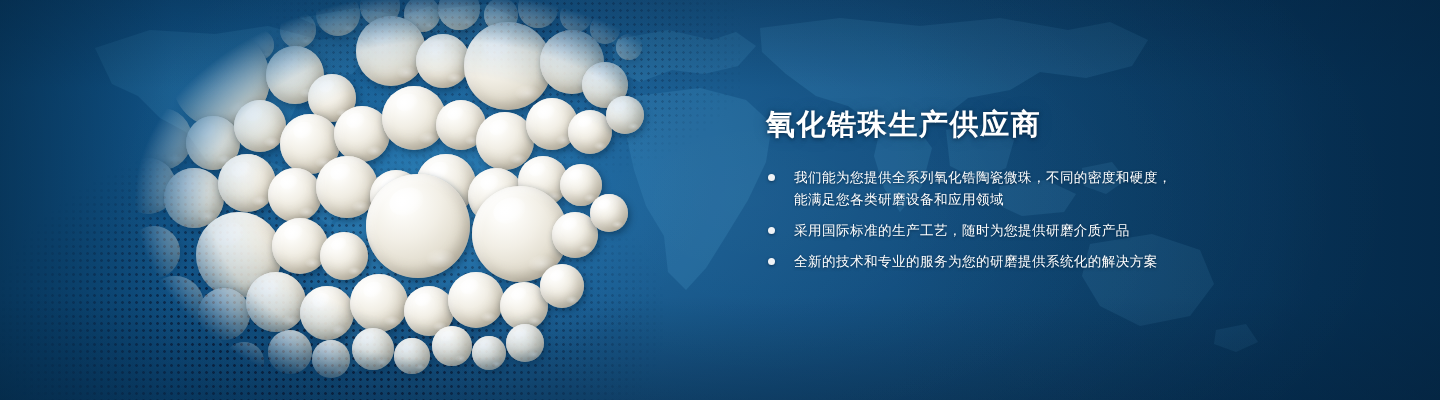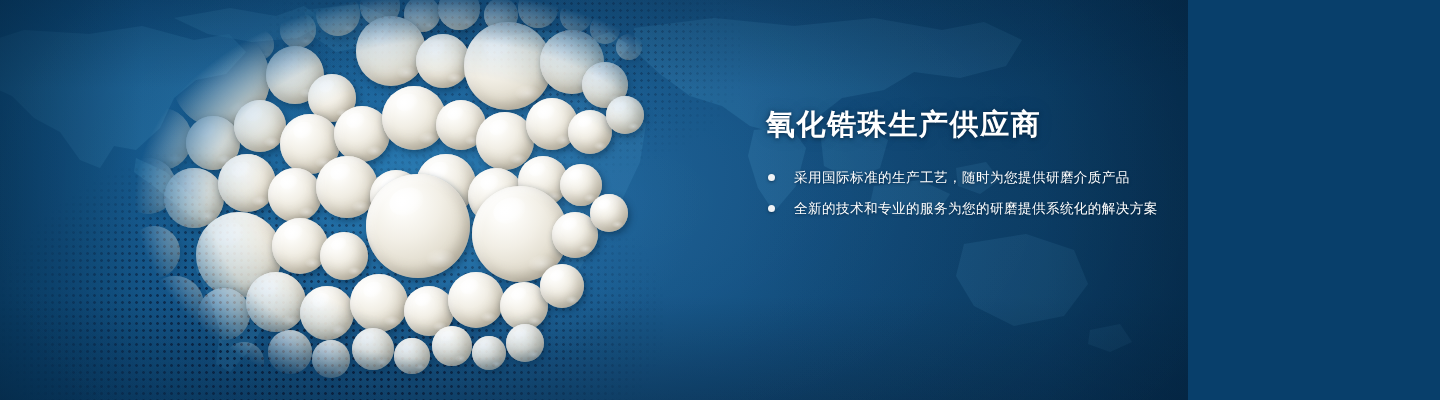--- a/index.html
+++ b/index.html
@@ -2,21 +2,21 @@
 <html><head>
 <meta charset="utf-8">
 <style>
   html,body{margin:0;padding:0;}
   body{
     width:1440px;height:400px;overflow:hidden;
     font-family:"Liberation Sans","DejaVu Sans",sans-serif;
     background:#083f6b;
   }
   .banner{
-    position:relative;width:1188px;height:400px;overflow:hidden;
+    position:relative;width:1440px;height:400px;overflow:hidden;
     background:#0a4470;
   }
   
   .bg-base{
     position:absolute;inset:0;
     background:
       radial-gradient(ellipse 900px 520px at 30% 45%, #1b6fa8 0%, #13598f 28%, #0c4a7c 55%, #083f6b 78%, #05335a 100%);
   }
   .bg-vignette{
     position:absolute;inset:0;
@@ -219,20 +219,25 @@
     <div class="bead" style="left:352px;top:350px;width:34px;height:34px;"></div>
     <div class="bead" style="left:386px;top:338px;width:38px;height:38px;"></div>
   </div>
 
   <div class="content">
     <h1 class="title">氧化锆珠生产供应商</h1>
 
     <ul class="bullets">
       <li class="bullet">
         <span class="dot"></span>
+        <span>我们能为您提供全系列氧化锆陶瓷微珠，不同的密度和硬度，</span>
+        <span class="line2">能满足您各类研磨设备和应用领域</span>
+      </li>
+      <li class="bullet">
+        <span class="dot"></span>
         <span>采用国际标准的生产工艺，随时为您提供研磨介质产品</span>
       </li>
       <li class="bullet">
         <span class="dot"></span>
         <span>全新的技术和专业的服务为您的研磨提供系统化的解决方案</span>
       </li>
     </ul>
   </div>
 
 </div>

